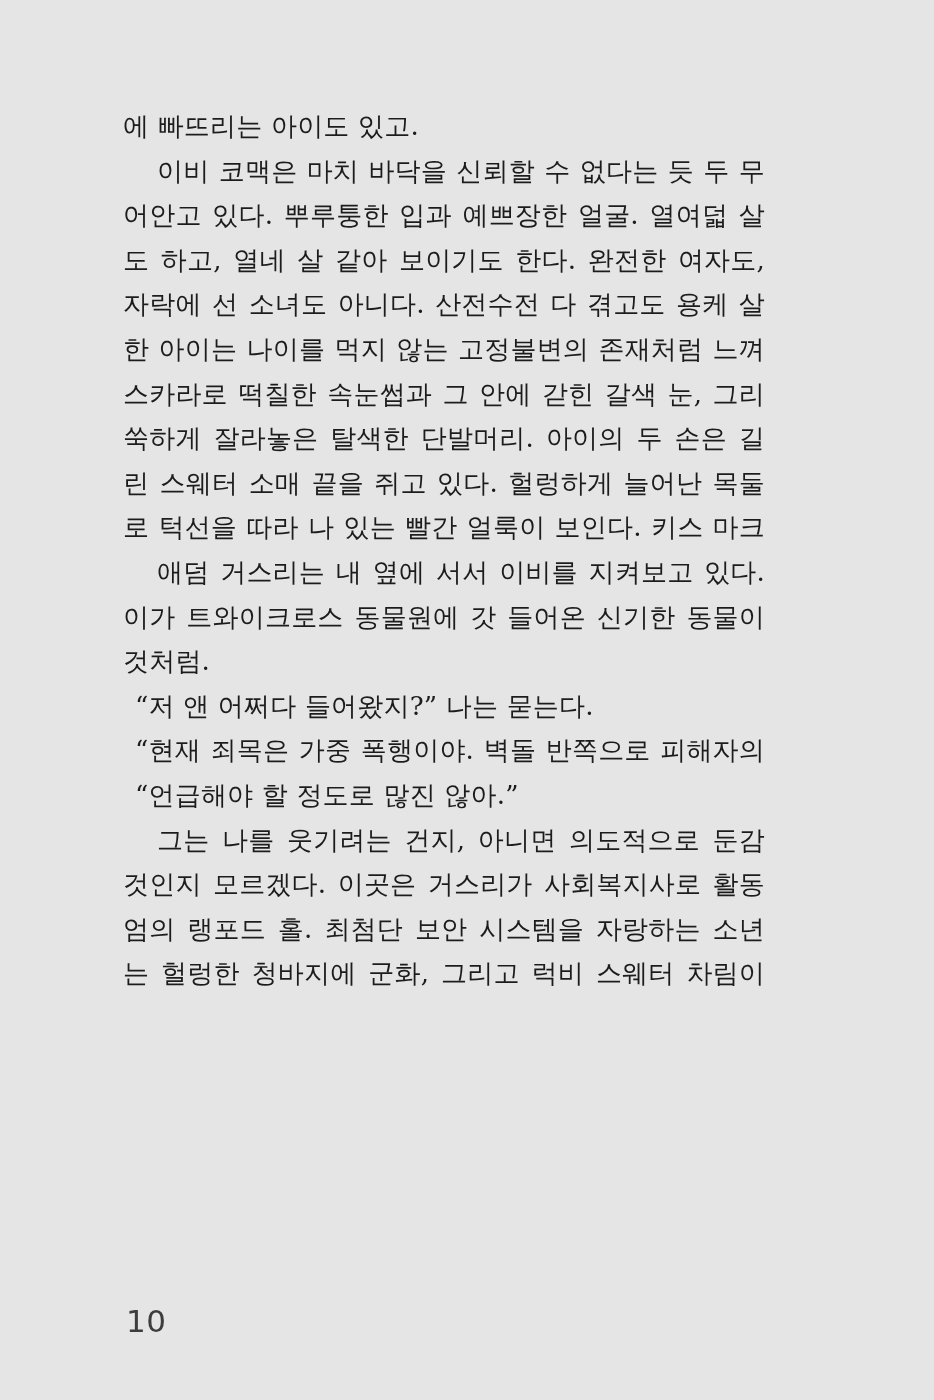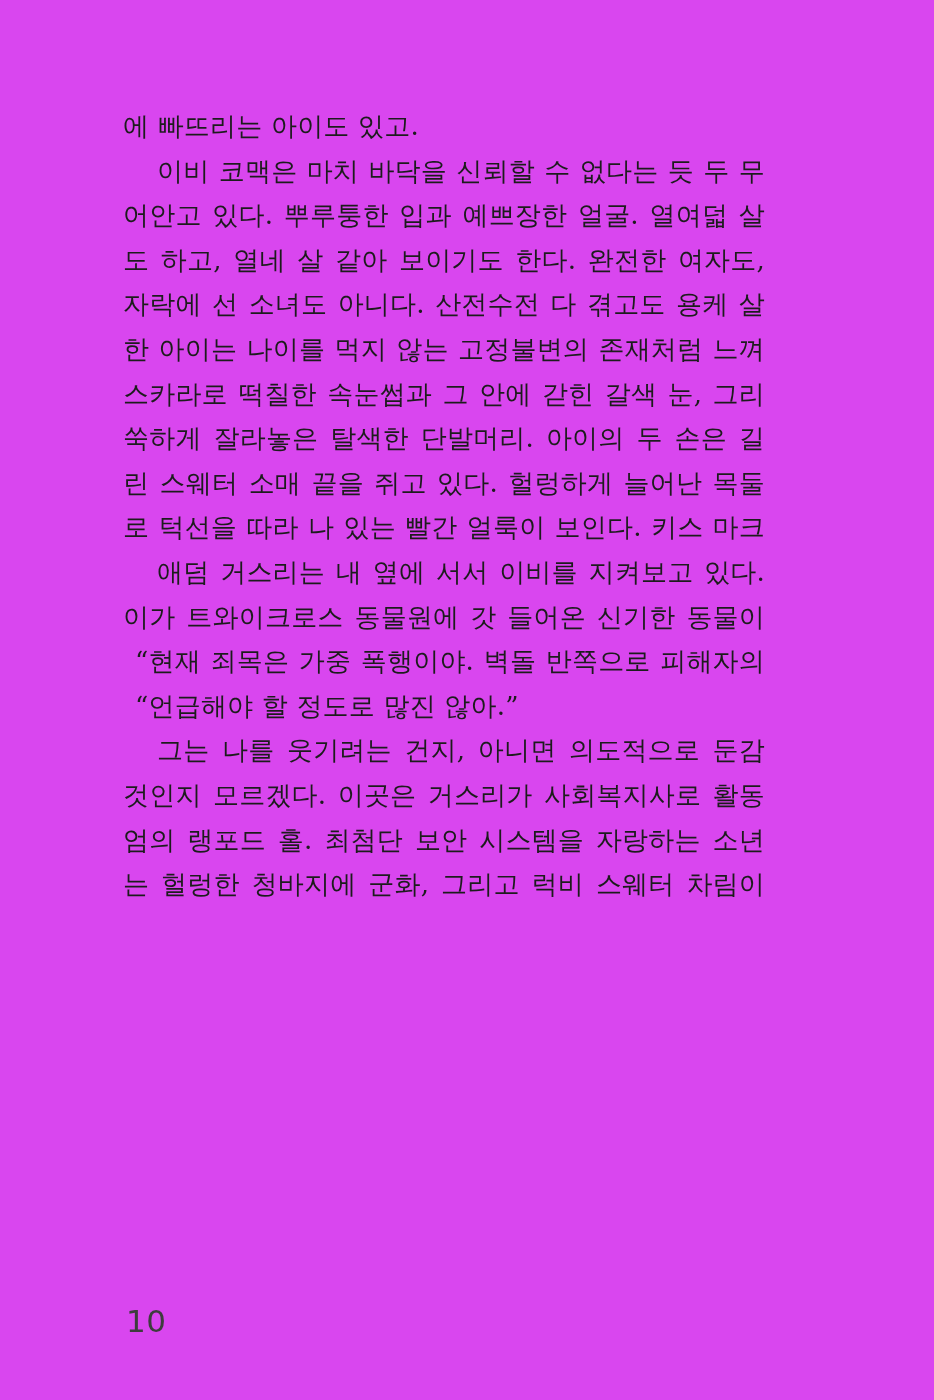--- a/index.html
+++ b/index.html
@@ -7,21 +7,21 @@
     width: 934px;
     height: 1400px;
     background: #ffffff;
     font-family: "DejaVu Serif", "Liberation Serif", serif;
     overflow: hidden;
   }
   .book-page {
     position: relative;
     width: 934px;
     height: 1400px;
-    background: #d946ef;
+    background: #e5e5e5;
   }
   .text-block {
     position: absolute;
     left: 123px;
     top: 104px;
     width: 642px;
     color: #1c1c1c;
     font-size: 26px;
     line-height: 44.6px;
     letter-spacing: 0.2px;
@@ -60,20 +60,22 @@
     <div class="line fill">어안고 있다. 뿌루퉁한 입과 예쁘장한 얼굴. 열여덟 살로 보이기</div>
     <div class="line fill">도 하고, 열네 살 같아 보이기도 한다. 완전한 여자도, 유년기 끝</div>
     <div class="line fill">자락에 선 소녀도 아니다. 산전수전 다 겪고도 용케 살아남은 듯</div>
     <div class="line fill">한 아이는 나이를 먹지 않는 고정불변의 존재처럼 느껴진다. 마</div>
     <div class="line fill">스카라로 떡칠한 속눈썹과 그 안에 갇힌 갈색 눈, 그리고 들쑥날</div>
     <div class="line fill">쑥하게 잘라놓은 탈색한 단발머리. 아이의 두 손은 길게 늘어뜨</div>
     <div class="line fill">린 스웨터 소매 끝을 쥐고 있다. 헐렁하게 늘어난 목둘레선 안으</div>
     <div class="line fill">로 턱선을 따라 나 있는 빨간 얼룩이 보인다. 키스 마크일 수도</div>
     <div class="line indent fill">애덤 거스리는 내 옆에 서서 이비를 지켜보고 있다. 마치 아</div>
     <div class="line fill">이가 트와이크로스 동물원에 갓 들어온 신기한 동물이라도 되는</div>
+    <div class="line">것처럼.</div>
+    <div class="line qindent">“저 앤 어쩌다 들어왔지?” 나는 묻는다.</div>
     <div class="line qindent fill">“현재 죄목은 가중 폭행이야. 벽돌 반쪽으로 피해자의 턱을</div>
     <div class="line qindent">“언급해야 할 정도로 많진 않아.”</div>
     <div class="line indent fill">그는 나를 웃기려는 건지, 아니면 의도적으로 둔감한 척하는</div>
     <div class="line fill">것인지 모르겠다. 이곳은 거스리가 사회복지사로 활동하는 노팅</div>
     <div class="line fill">엄의 랭포드 홀. 최첨단 보안 시스템을 자랑하는 소년원이다. 그</div>
     <div class="line fill">는 헐렁한 청바지에 군화, 그리고 럭비 스웨터 차림이다. ‘저들’</div>
   </div>
   <div class="page-number">10</div>
 </div>
 

